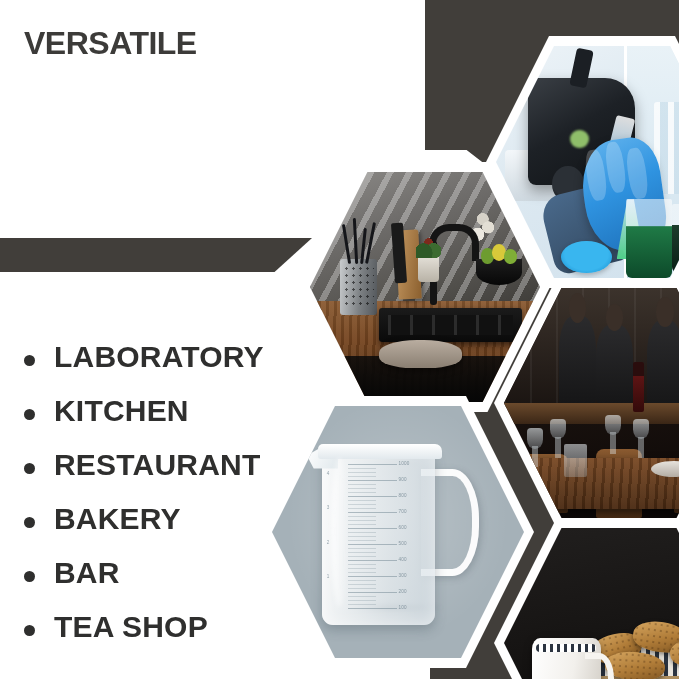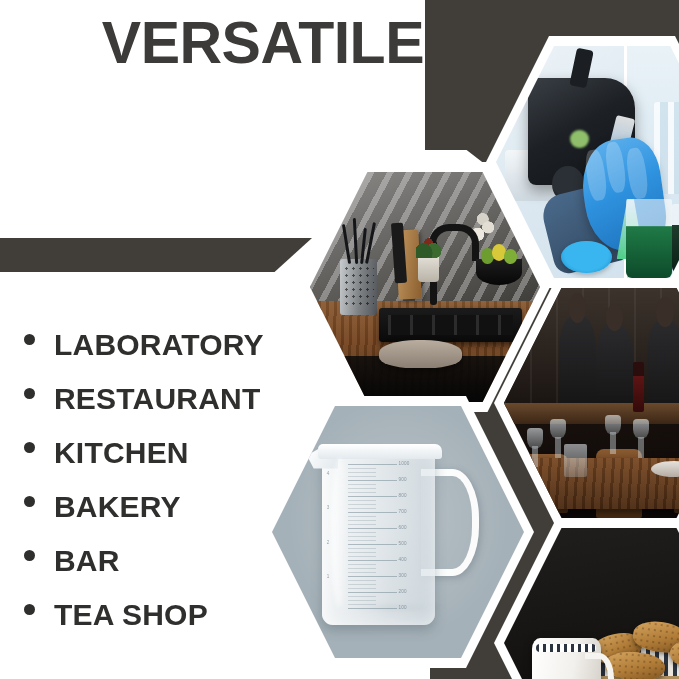--- a/index.html
+++ b/index.html
@@ -5,36 +5,35 @@
   html,body{margin:0;padding:0;background:#ffffff;}
   body{width:679px;height:679px;overflow:hidden;
        font-family:"Liberation Sans", sans-serif;
        -webkit-font-smoothing:antialiased;}
 
   #stage{position:relative;width:679px;height:679px;background:#ffffff;overflow:hidden;}
 
   
   #title-block{position:absolute;left:24px;top:14px;width:400px;z-index:40;}
   .title-line{
-    font-size:59px;line-height:58px;font-weight:bold;
+    font-size:32px;line-height:58px;font-weight:bold;
     letter-spacing:-0.5px;color:#3c3b39;white-space:nowrap;
     text-transform:uppercase;
-    text-align:right;
   }
 
   
   #title-rule{
     position:absolute;left:0;top:238px;width:312px;height:34px;z-index:38;
     background:#413e3a;
     clip-path:polygon(0 0,100% 0,88% 100%,0 100%);
   }
 
   
   #bullets{position:absolute;left:24px;top:318px;width:330px;z-index:40;}
-  .bullet-row{display:flex;align-items:center;height:54px;}
+  .bullet-row{display:flex;align-items:flex-end;height:54px;}
   .bullet-dot{
     width:11px;height:11px;border-radius:50%;background:#2f2f2e;
     margin-right:19px;flex:0 0 auto;position:relative;top:-6px;
   }
   .bullet-label{
     font-size:30px;font-weight:bold;color:#2f2f2e;letter-spacing:0.2px;
     white-space:nowrap;line-height:30px;
   }
 
   
@@ -466,28 +465,28 @@
 
   <div id="title-rule"></div>
 
   <div id="bullets">
     <div class="bullet-row">
       <span class="bullet-dot"></span>
       <span class="bullet-label">LABORATORY</span>
     </div>
     <div class="bullet-row">
       <span class="bullet-dot"></span>
+      <span class="bullet-label">KITCHEN</span>
+    </div>
+    <div class="bullet-row">
+      <span class="bullet-dot"></span>
       <span class="bullet-label">RESTAURANT</span>
     </div>
     <div class="bullet-row">
       <span class="bullet-dot"></span>
-      <span class="bullet-label">KITCHEN</span>
-    </div>
-    <div class="bullet-row">
-      <span class="bullet-dot"></span>
       <span class="bullet-label">BAKERY</span>
     </div>
     <div class="bullet-row">
       <span class="bullet-dot"></span>
       <span class="bullet-label">BAR</span>
     </div>
     <div class="bullet-row">
       <span class="bullet-dot"></span>
       <span class="bullet-label">TEA SHOP</span>
     </div>

